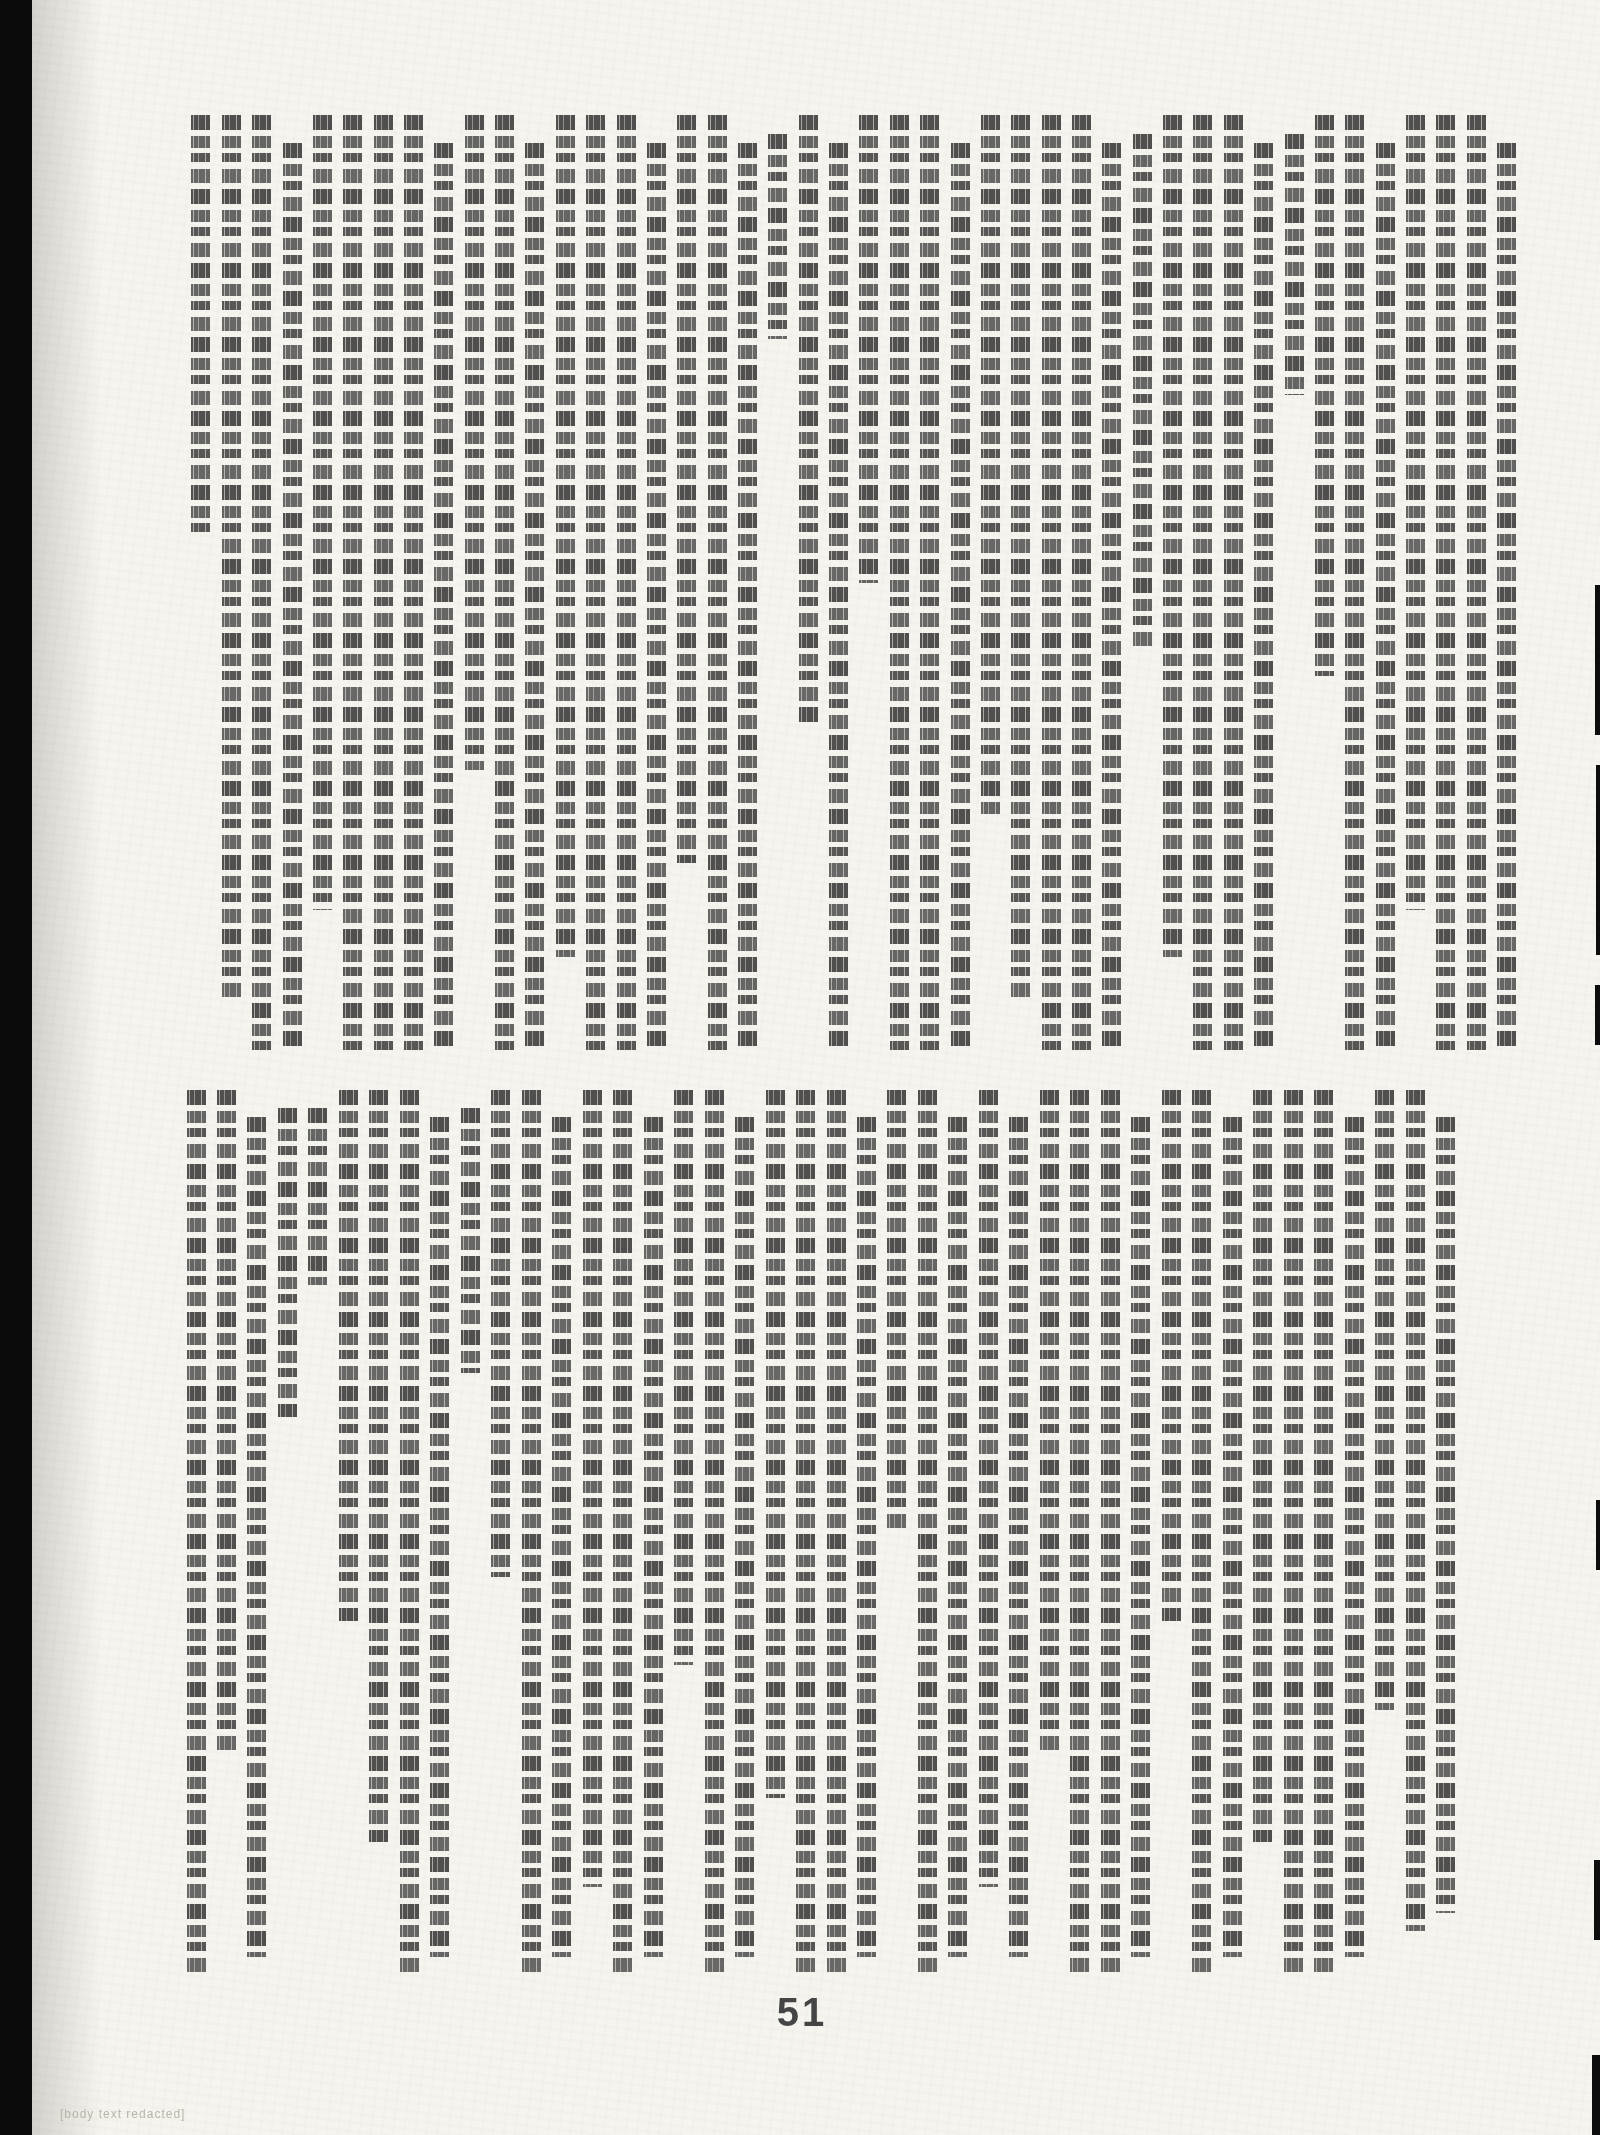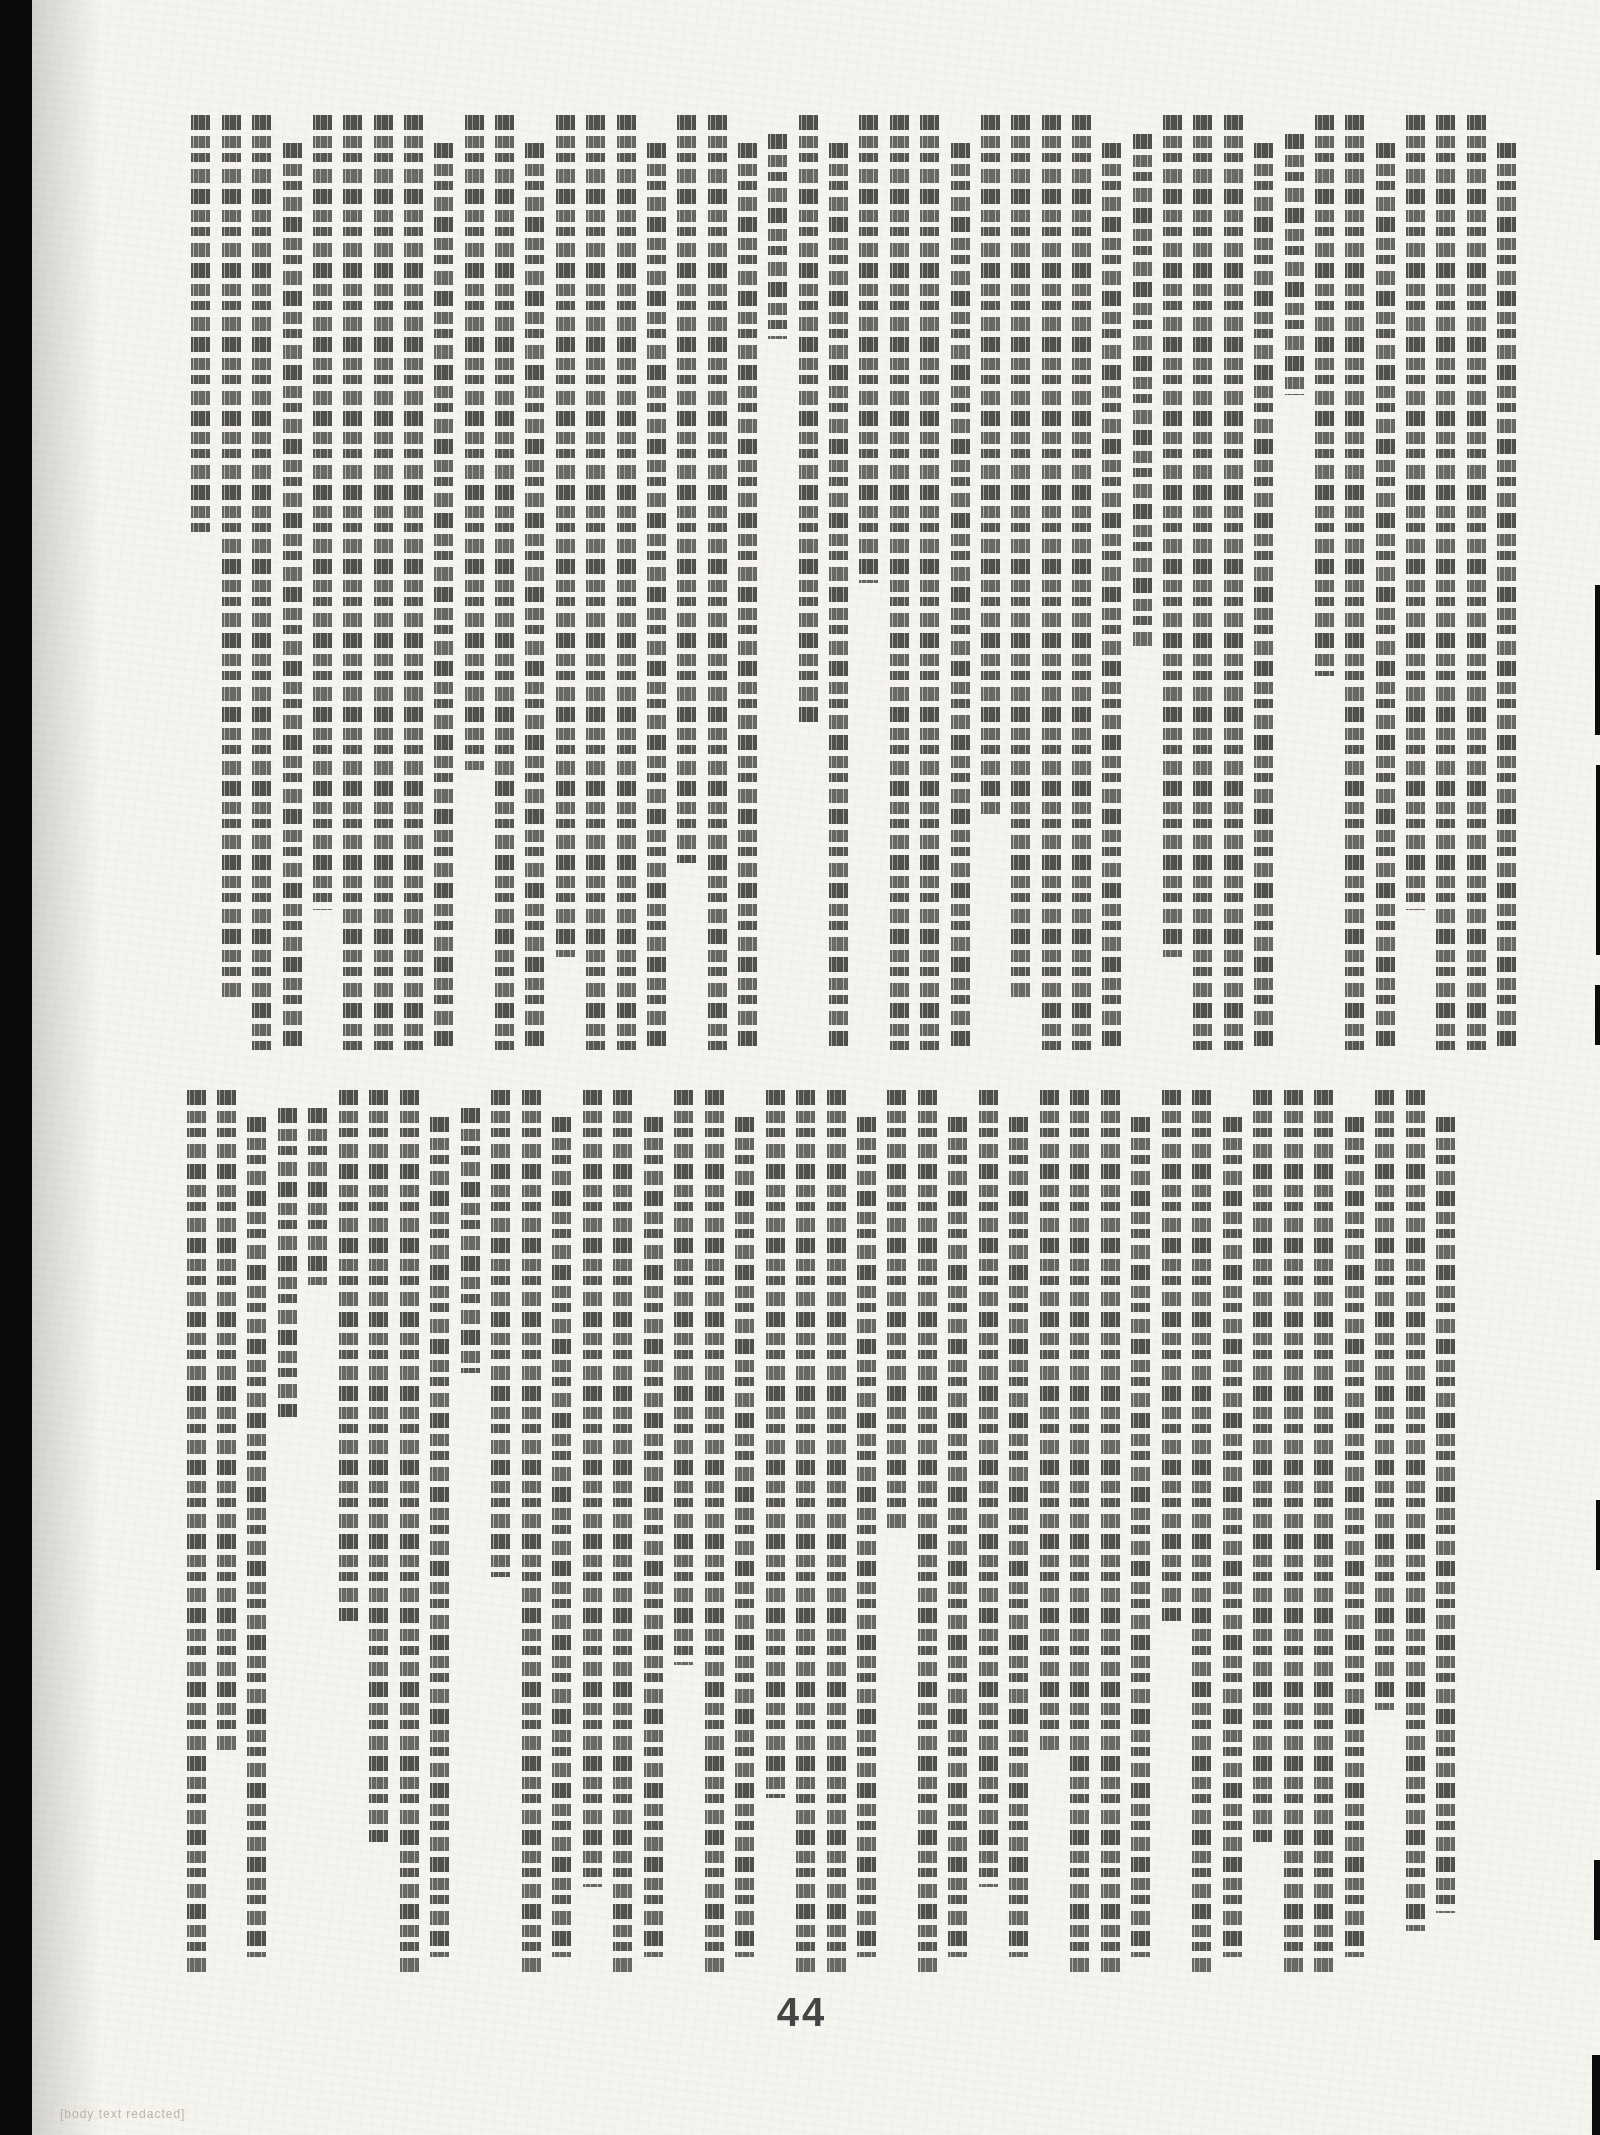--- a/index.html
+++ b/index.html
@@ -180,17 +180,17 @@
       <div class="col" style="right: 1036.2px; top: 0px; height: 885px;"></div>
       <div class="col" style="right: 1066.7px; top: 0px; height: 752.3px;"></div>
       <div class="col" style="right: 1097.1px; top: 0px; height: 531px;"></div>
       <div class="col" style="right: 1127.6px; top: 17.7px; height: 177px;"></div>
       <div class="col" style="right: 1158.1px; top: 17.7px; height: 309.8px;"></div>
       <div class="col" style="right: 1188.6px; top: 26.6px; height: 840.8px;"></div>
       <div class="col" style="right: 1219px; top: 0px; height: 663.8px;"></div>
       <div class="col" style="right: 1249.5px; top: 0px; height: 885px;"></div>
     </div>
 
-  <div class="page-number">44</div>
+  <div class="page-number">51</div>
 
   <div class="redaction-caption">[body text redacted]</div>
 
 </div>
 
 </body></html>

